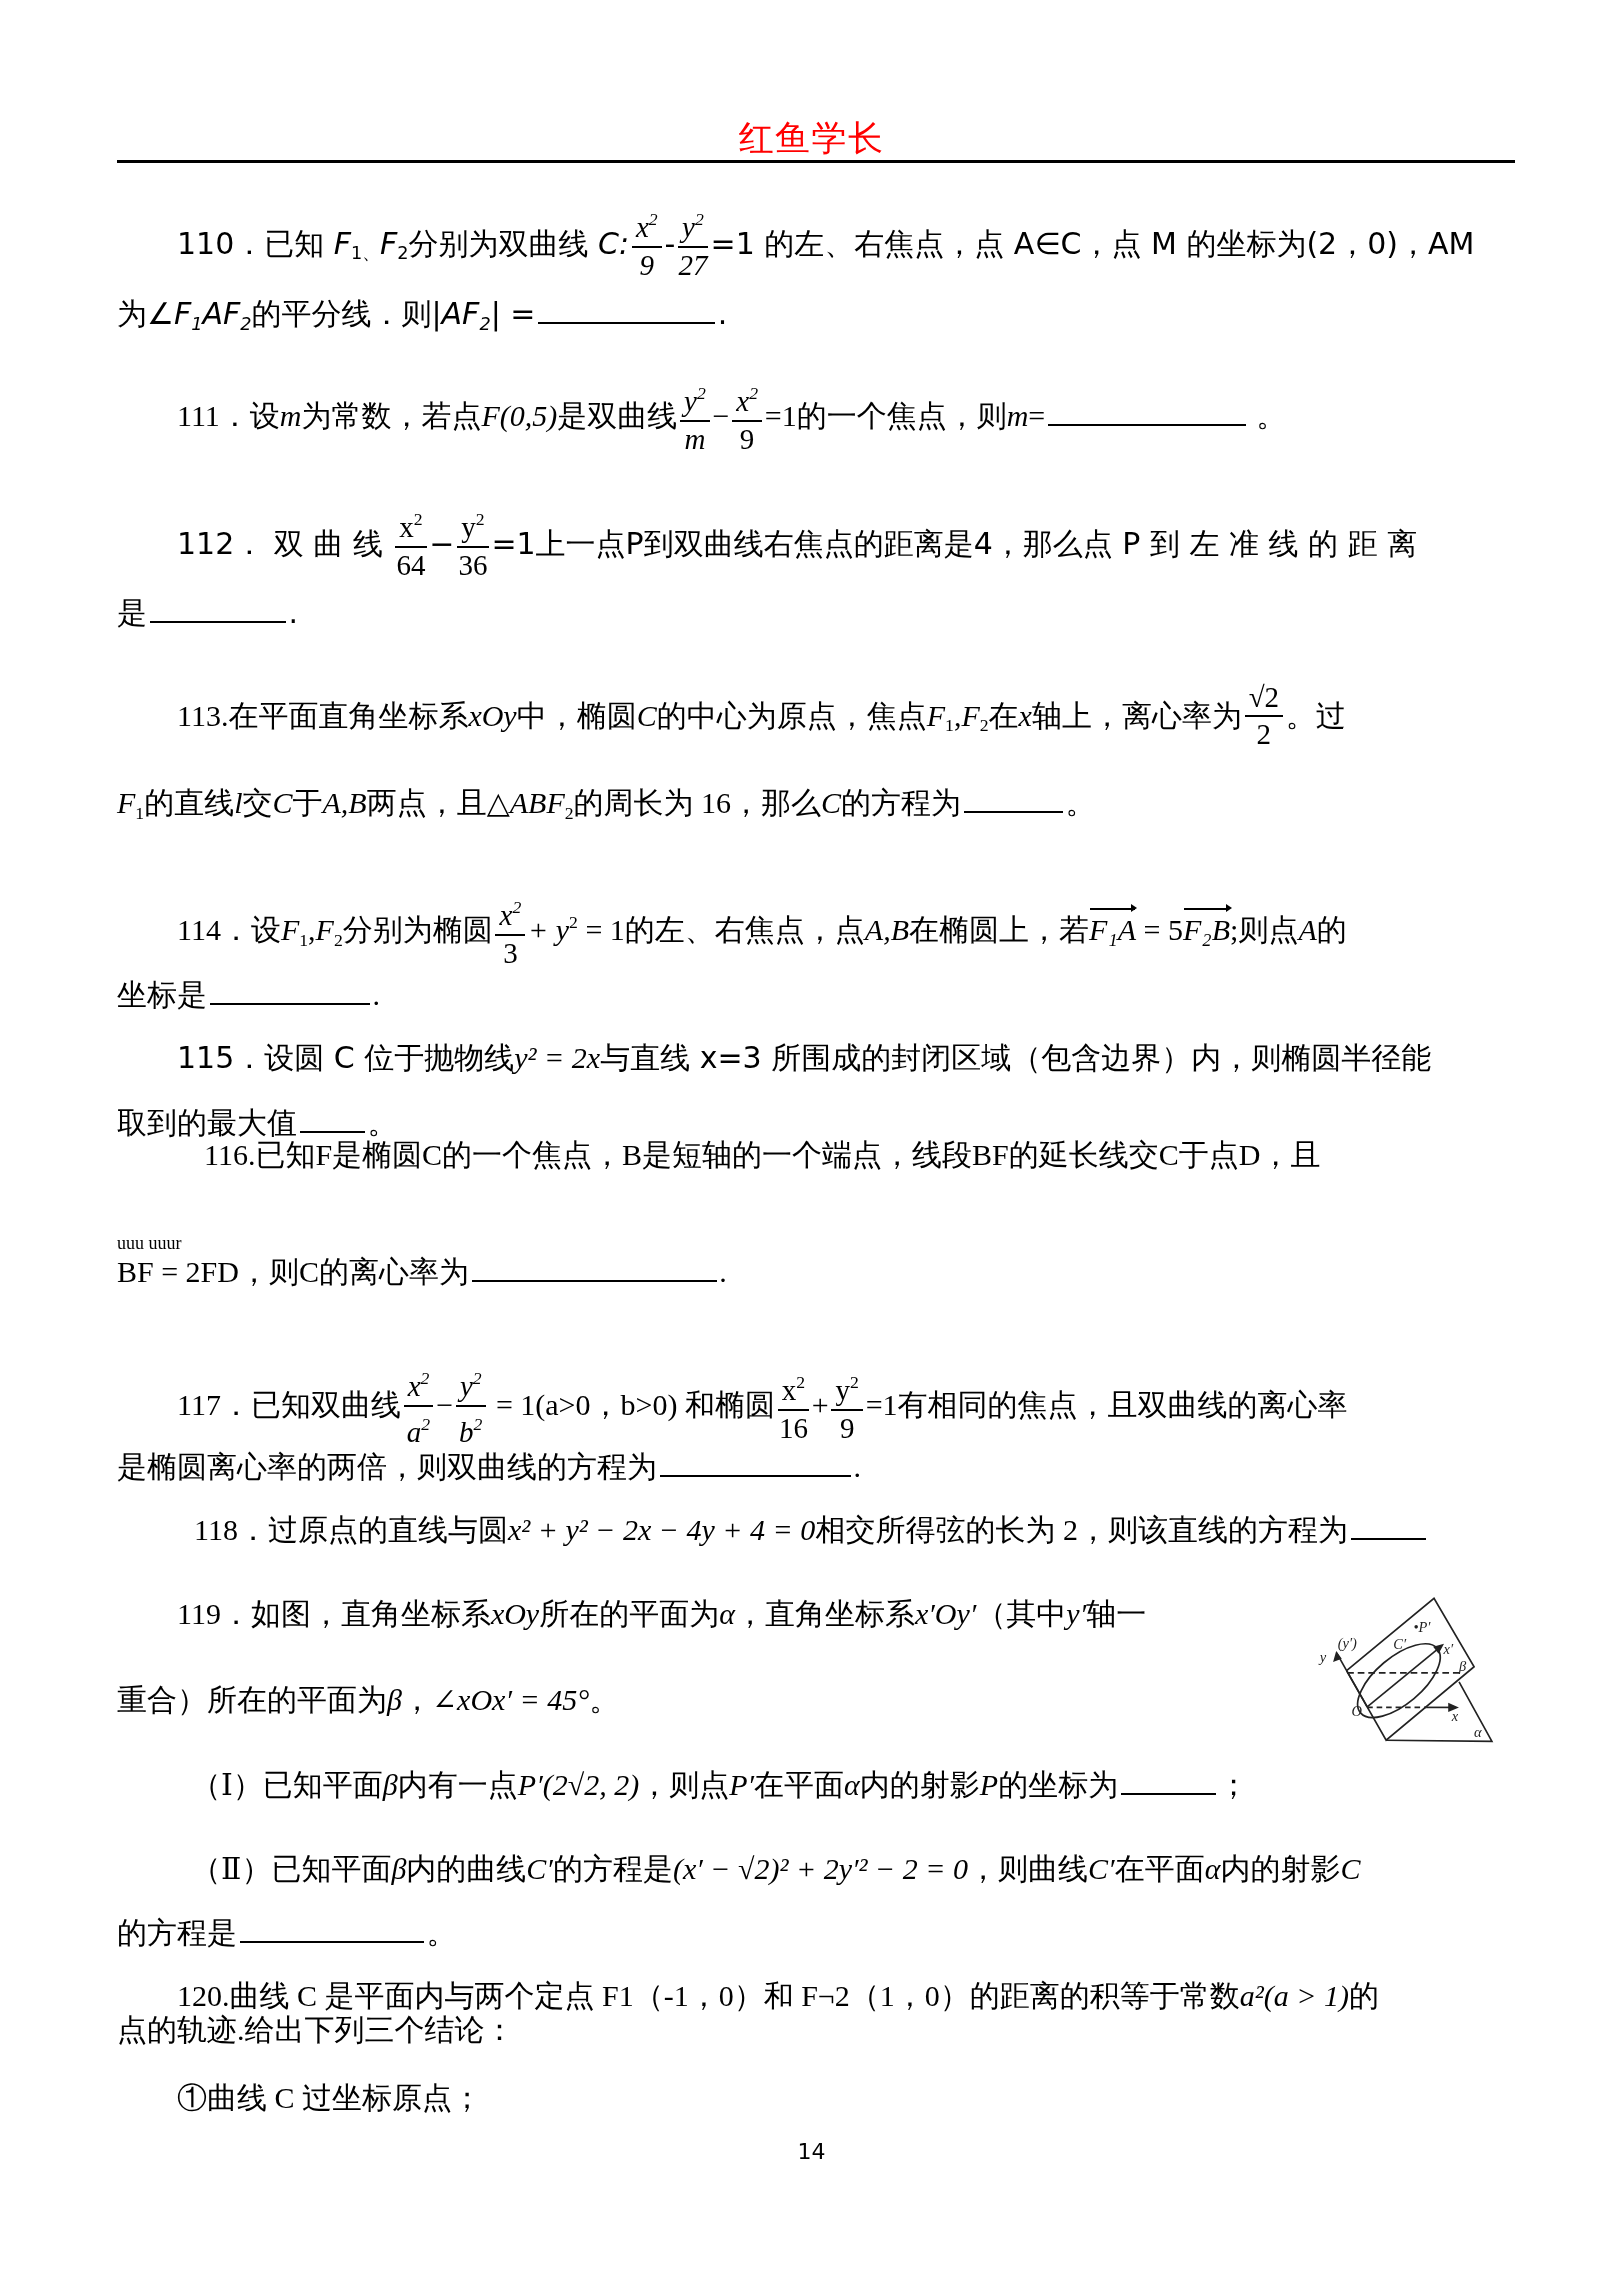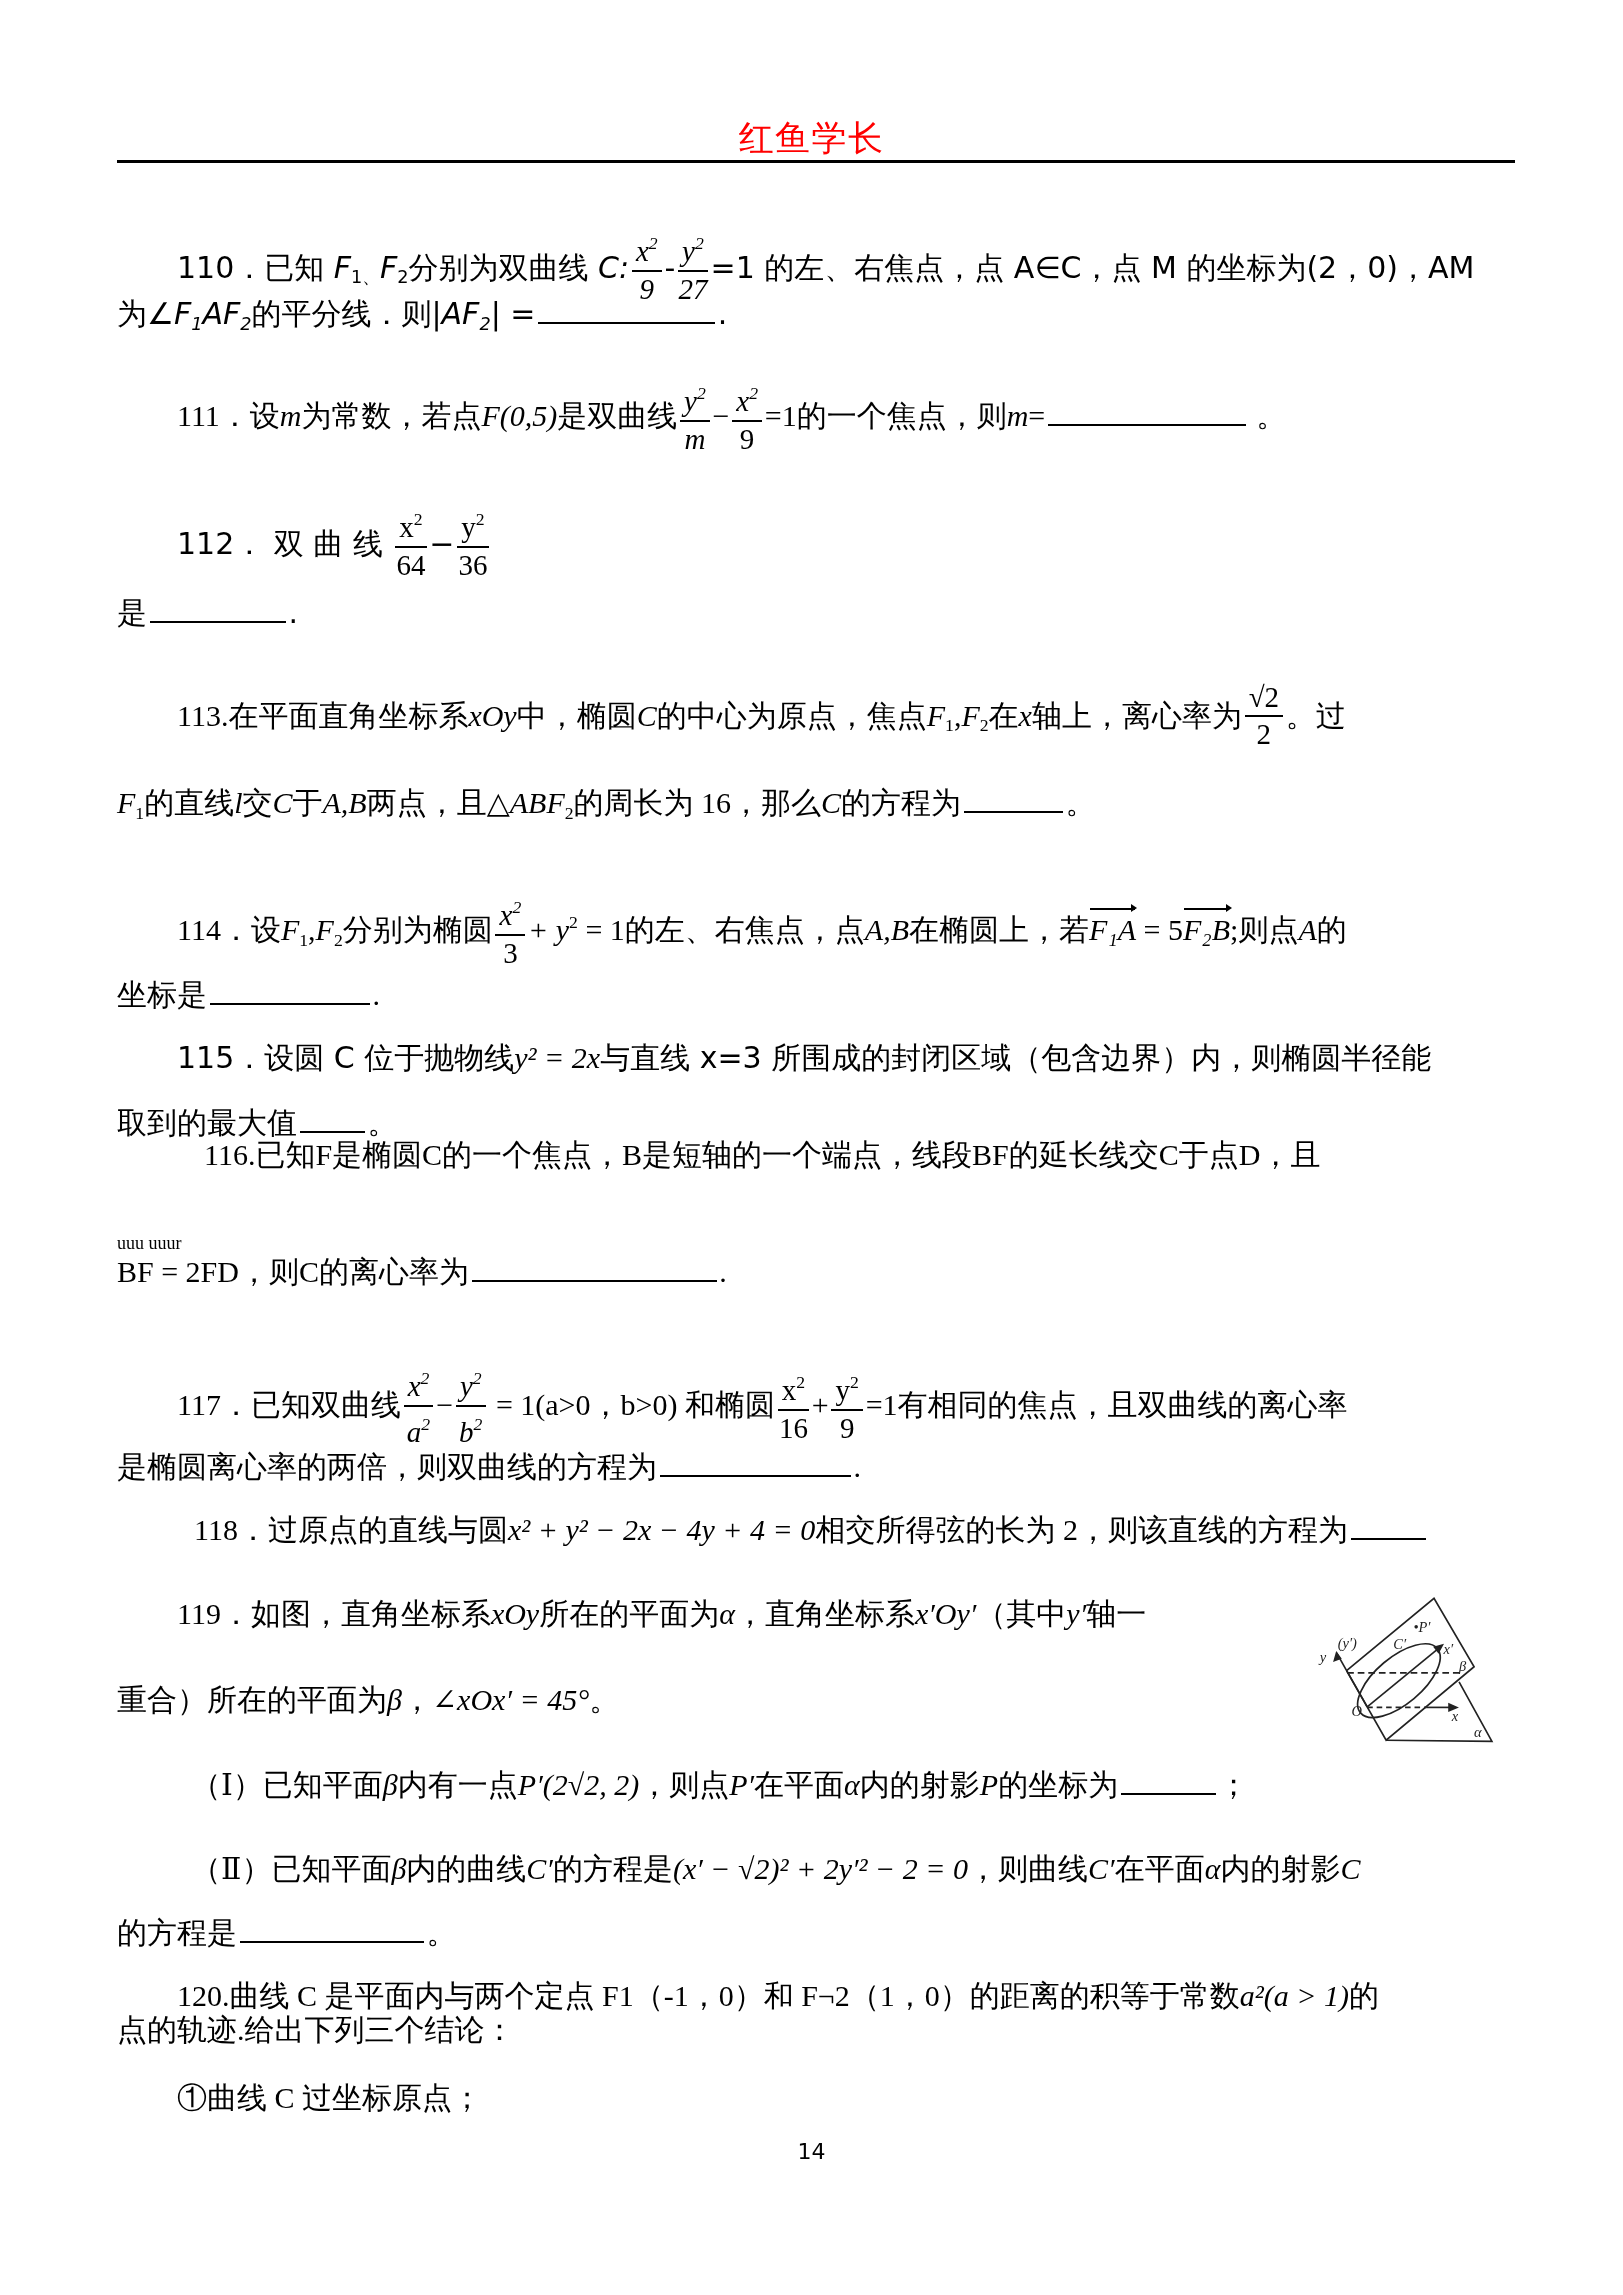--- a/index.html
+++ b/index.html
@@ -50,33 +50,33 @@
     position: absolute; left: 0; width: 1623px; top: 2139px; text-align: center;
     font-size: 22px; font-family: "DejaVu Sans", sans-serif;
   }
 </style>
 </head>
 <body>
 
 <div class="header-title">红鱼学长</div>
 <div class="header-rule"></div>
 
-<div class="line indent sans" style="top:205px;margin-top:24px;">
+<div class="line indent sans" style="top:205px;">
   <span>110．</span><span>已知 </span><span class="i">F</span><sub>1、</sub><span class="i">F</span><sub>2</sub><span>分别为双曲线 </span><span class="i">C:</span><span class="frac"><span class="num i" style="font-family:'Liberation Serif',serif;"><span>x</span><sup>2</sup></span><span class="i" style="font-family:'Liberation Serif',serif;">9</span></span><span>-</span><span class="frac"><span class="num i" style="font-family:'Liberation Serif',serif;"><span>y</span><sup>2</sup></span><span class="i" style="font-family:'Liberation Serif',serif;">27</span></span><span>=1 的左、右焦点，点 A∈C，点 M 的坐标为(2，0)，AM</span>
 </div>
 <div class="line sans" style="top:295px;">
   <span>为∠</span><span class="i">F</span><sub class="i">1</sub><span class="i">AF</span><sub class="i">2</sub><span>的平分线．则|</span><span class="i">AF</span><sub class="i">2</sub><span>| =</span><span class="blank" style="width:177px;"></span><span>.</span>
 </div>
 
 <div class="line indent" style="top:379px;">
   <span>111．</span><span>设</span><span class="i">m</span><span>为常数，若点</span><span class="i">F(0,5)</span><span>是双曲线</span><span class="frac"><span class="num i"><span>y</span><sup>2</sup></span><span class="i">m</span></span>−<span class="frac"><span class="num i"><span>x</span><sup>2</sup></span><span>9</span></span><span>=1的一个焦点，则</span><span class="i">m</span><span>=</span><span class="blank" style="width:198px;"></span> <span>。</span>
 </div>
 
 <div class="line indent sans" style="top:505px;">
-  <span>112．</span> <span>双 曲 线</span> <span class="frac" style="font-family:'Liberation Serif',serif;"><span class="num"><span>x</span><sup>2</sup></span><span>64</span></span>−<span class="frac" style="font-family:'Liberation Serif',serif;"><span class="num"><span>y</span><sup>2</sup></span><span>36</span></span>
+  <span>112．</span> <span>双 曲 线</span> <span class="frac" style="font-family:'Liberation Serif',serif;"><span class="num"><span>x</span><sup>2</sup></span><span>64</span></span>−<span class="frac" style="font-family:'Liberation Serif',serif;"><span class="num"><span>y</span><sup>2</sup></span><span>36</span></span><span>=1上一点P到双曲线右焦点的距离是4，那么点 P 到 左 准 线 的 距 离</span>
 </div>
 <div class="line sans" style="top:594px;">
   <span>是</span><span class="blank" style="width:136px;"></span><span>.</span>
 </div>
 
 <div class="line indent" style="top:683px;">
   <span>113.</span><span>在平面直角坐标系</span><span class="i">xOy</span><span>中，椭圆</span><span class="i">C</span><span>的中心为原点，焦点</span><span class="i">F</span><sub>1</sub>,<span class="i">F</span><sub>2</sub><span>在</span><span class="i">x</span><span>轴上，离心率为</span><span class="frac"><span class="num">√2</span><span>2</span></span><span>。过</span>
 </div>
 <div class="line" style="top:784px;">
   <span class="i">F</span><sub>1</sub><span>的直线</span><span class="i">l</span><span>交</span><span class="i">C</span><span>于</span><span class="i">A,B</span><span>两点，且</span><span class="i">△ABF</span><sub>2</sub><span>的周长为 16，那么</span><span class="i">C</span><span>的方程为</span><span class="blank" style="width:99px;"></span><span>。</span>

